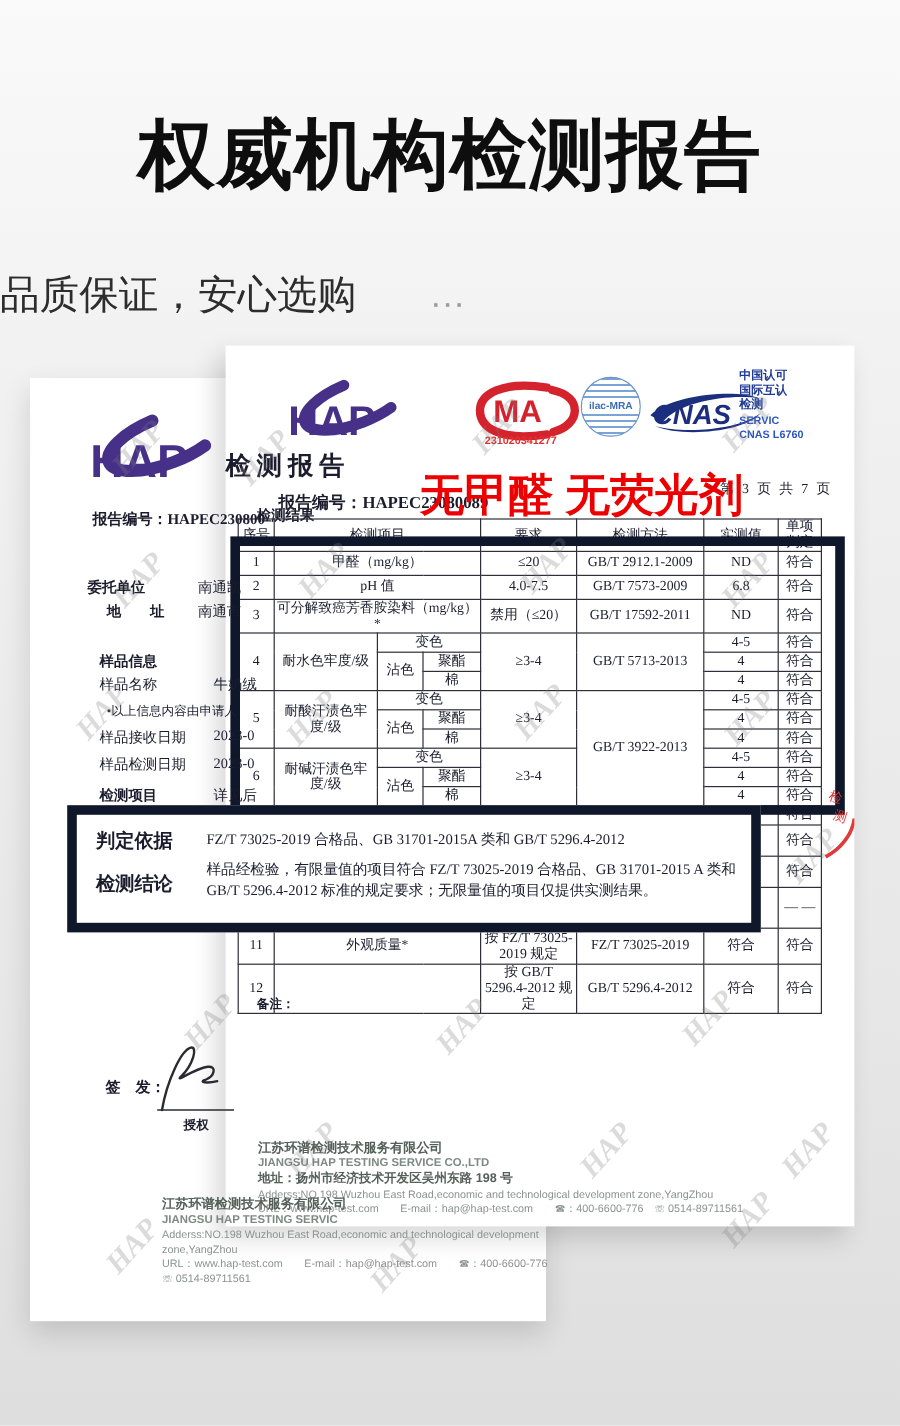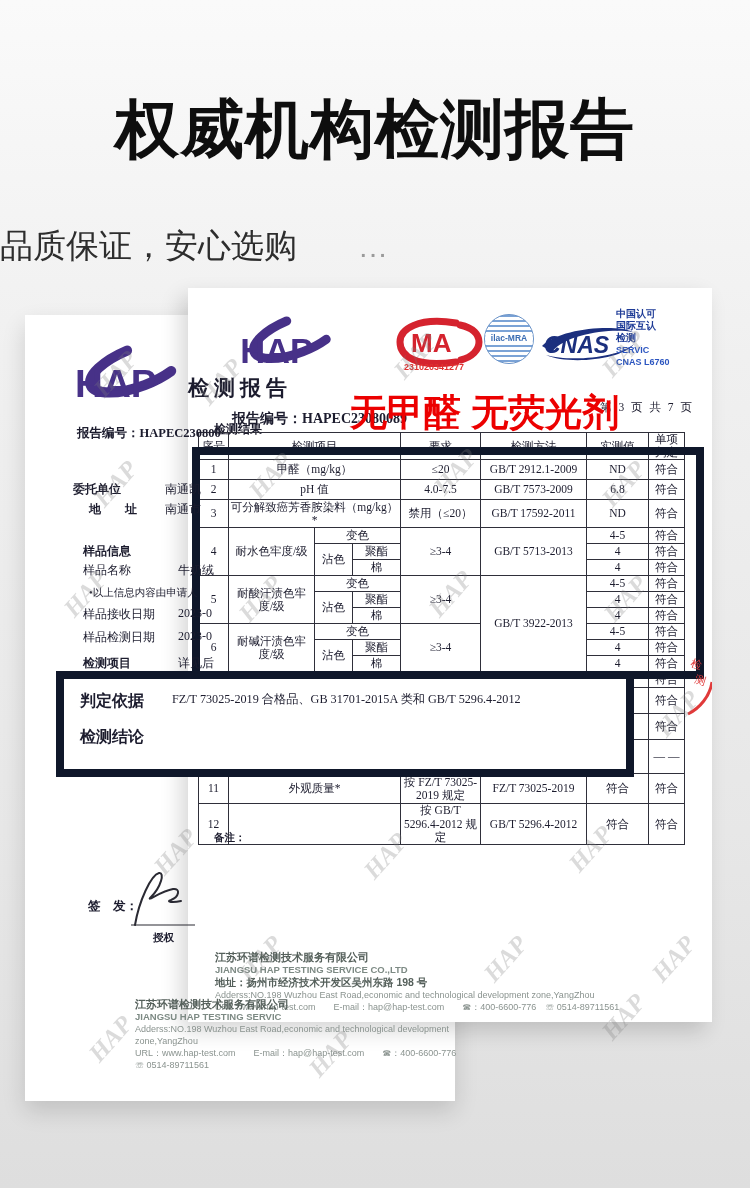--- a/index.html
+++ b/index.html
@@ -341,15 +341,16 @@
     <span class="wm" style="left: 598px; top: 1003px;">HAP</span>
   </div>
 
 <div class="abs" id="overlays">
   <div class="slogan" style="left:350px;top:388px;font-size:37px">无甲醛  无荧光剂</div>
 
   <div class="redbox" style="left:56px;top:671px;width:562px;height:90px;background:#fff">
     <div style="position:absolute;left:16px;top:12px;width:80px" class="ser b">判定依据</div>
     <div style="position:absolute;left:108px;top:12px;width:440px;font-size:12.2px" class="ser">FZ/T 73025-2019 合格品、GB 31701-2015A 类和 GB/T 5296.4-2012</div>
     <div style="position:absolute;left:16px;top:48px;width:80px" class="ser b">检测结论</div>
+    <div style="position:absolute;left:108px;top:36px;width:446px;font-size:12.2px;line-height:1.5" class="ser">样品经检验，有限量值的项目符合 FZ/T 73025-2019 合格品、GB 31701-2015 A 类和 GB/T 5296.4-2012 标准的规定要求；无限量值的项目仅提供实测结果。</div>
   </div>
 
 </div>
 
 </body></html>

